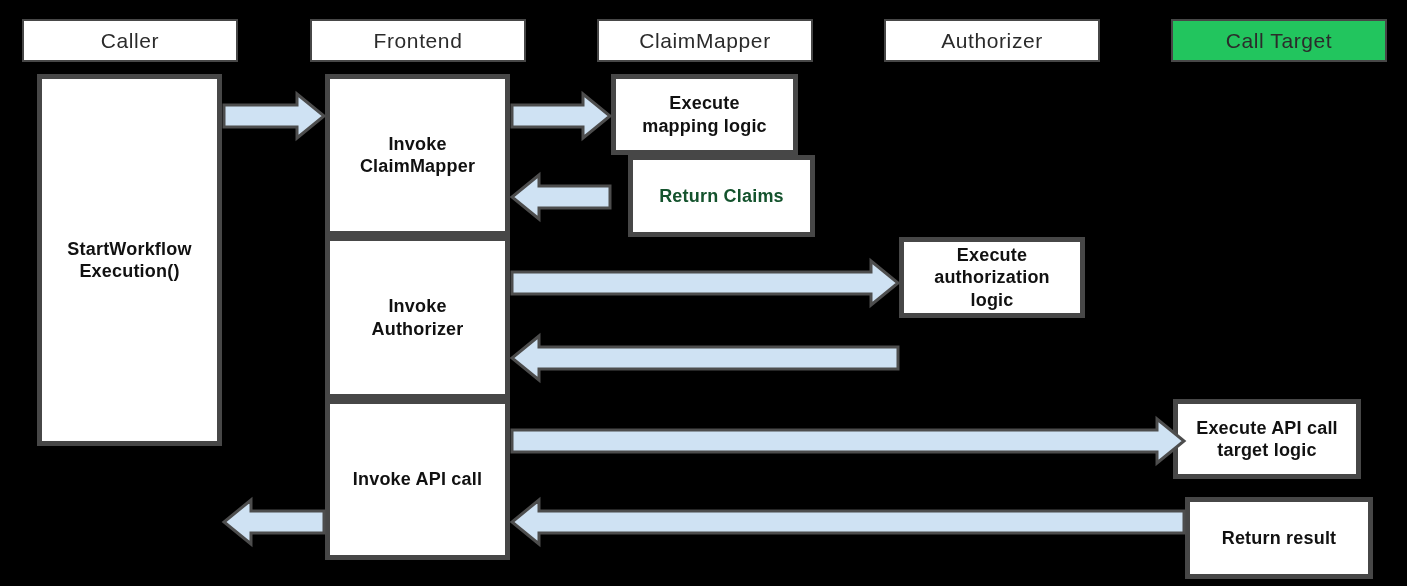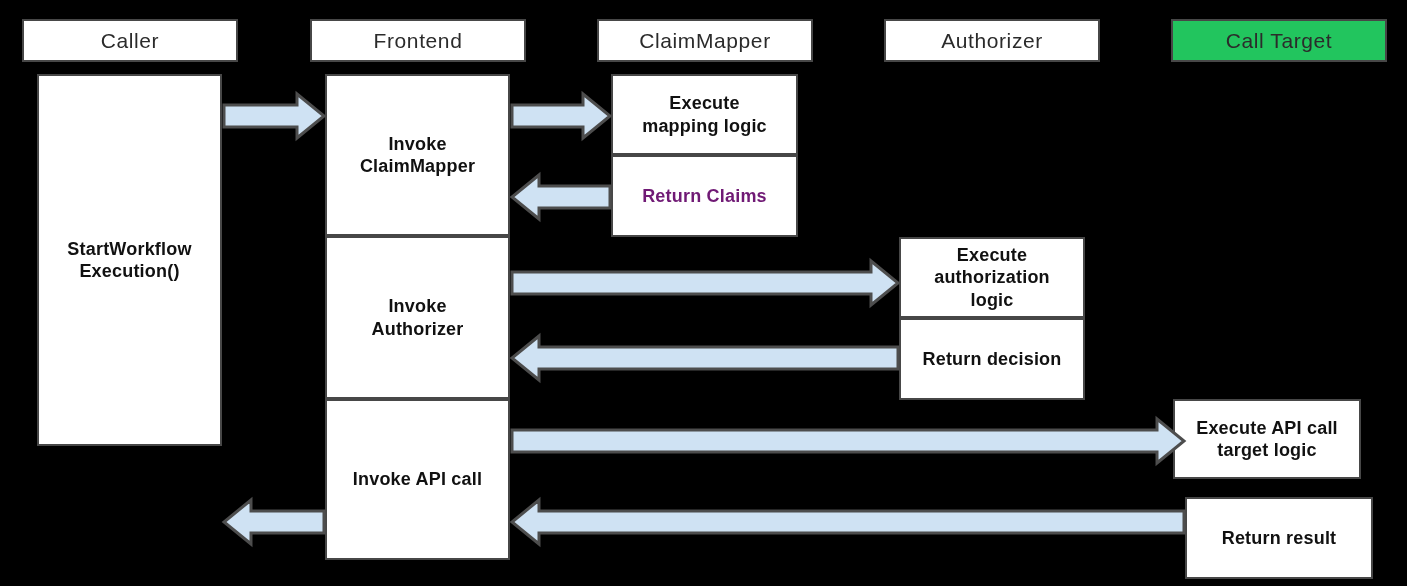--- a/index.html
+++ b/index.html
@@ -17,21 +17,21 @@
     display: flex;
     align-items: center;
     justify-content: center;
     font-size: 21px;
     font-weight: 400;
     letter-spacing: 0.6px;
   }
   .activity-box {
     position: absolute;
     box-sizing: border-box;
-    border: 2px solid #eab308;
+    border: 5px solid #eab308;
     display: flex;
     align-items: center;
     justify-content: center;
   }
   .activity-box .label {
     font-weight: 700;
     font-size: 18px;
     line-height: 1.25;
     text-align: center;
     white-space: pre-line;
@@ -71,30 +71,27 @@
     <span class="label">Invoke
 Authorizer</span>
   </div>
     <div class="activity-box" style="left: 325px; top: 399px; width: 185px; height: 161px; background: rgb(255, 255, 255); border-color: rgb(71, 71, 71); color: rgb(17, 17, 17);">
     <span class="label">Invoke API call</span>
   </div>
     <div class="activity-box" style="left: 611px; top: 74px; width: 187px; height: 81px; background: rgb(255, 255, 255); border-color: rgb(71, 71, 71); color: rgb(17, 17, 17);">
     <span class="label">Execute
 mapping logic</span>
   </div>
-    <div class="activity-box" style="left: 611px; top: 155px; width: 187px; height: 82px; background: rgb(255, 255, 255); border-color: rgb(71, 71, 71); color: #701a75;">
+    <div class="activity-box" style="left: 628px; top: 155px; width: 187px; height: 82px; background: rgb(255, 255, 255); border-color: rgb(71, 71, 71); color: #14532d;">
     <span class="label">Return Claims</span>
   </div>
     <div class="activity-box" style="left: 899px; top: 237px; width: 186px; height: 81px; background: rgb(255, 255, 255); border-color: rgb(71, 71, 71); color: rgb(17, 17, 17);">
     <span class="label">Execute
 authorization
 logic</span>
-  </div>
-    <div class="activity-box" style="left: 899px; top: 318px; width: 186px; height: 82px; background: rgb(255, 255, 255); border-color: rgb(71, 71, 71); color: rgb(17, 17, 17);">
-    <span class="label">Return decision</span>
   </div>
     <div class="activity-box" style="left: 1173px; top: 399px; width: 188px; height: 80px; background: rgb(255, 255, 255); border-color: rgb(71, 71, 71); color: rgb(17, 17, 17);">
     <span class="label">Execute API call
 target logic</span>
   </div>
     <div class="activity-box" style="left: 1185px; top: 497px; width: 188px; height: 82px; background: rgb(255, 255, 255); border-color: rgb(71, 71, 71); color: rgb(17, 17, 17);">
     <span class="label">Return result</span>
   </div>
     <svg width="104" height="50" class="arrow" style="left: 222px; top: 91px;">
       <polygon points="2,14 75,14 75,3 102,25 75,47 75,36 2,36" fill="#cfe2f3" stroke="#4d4d4d" stroke-width="3" stroke-linejoin="miter"></polygon>

